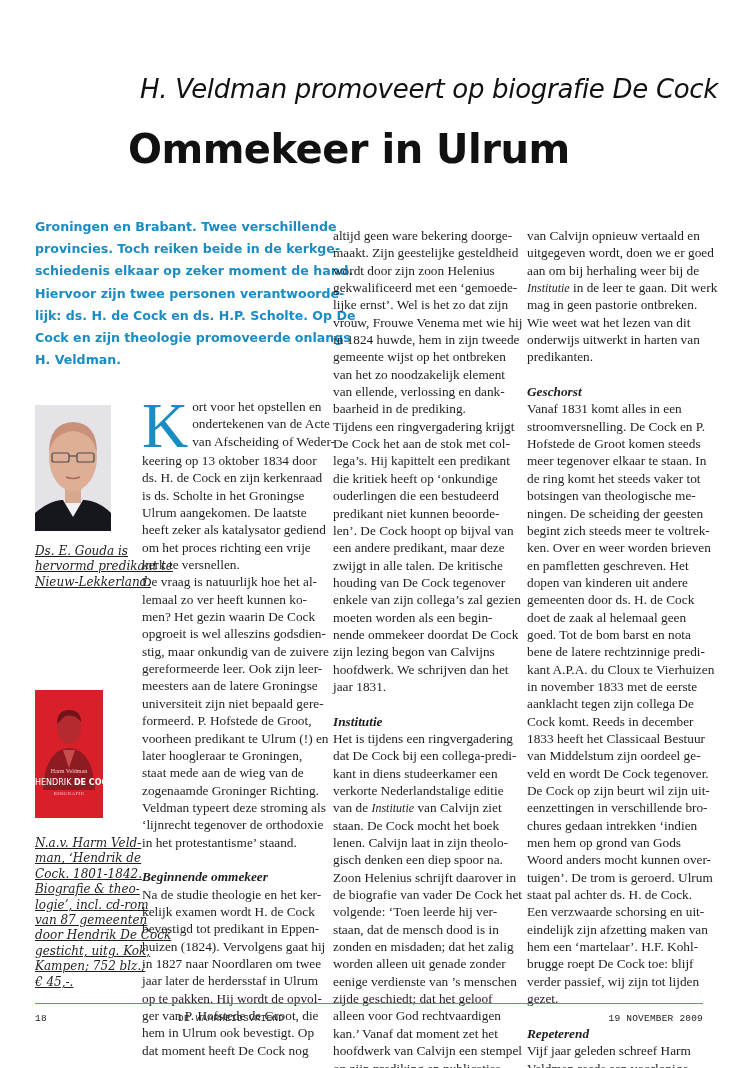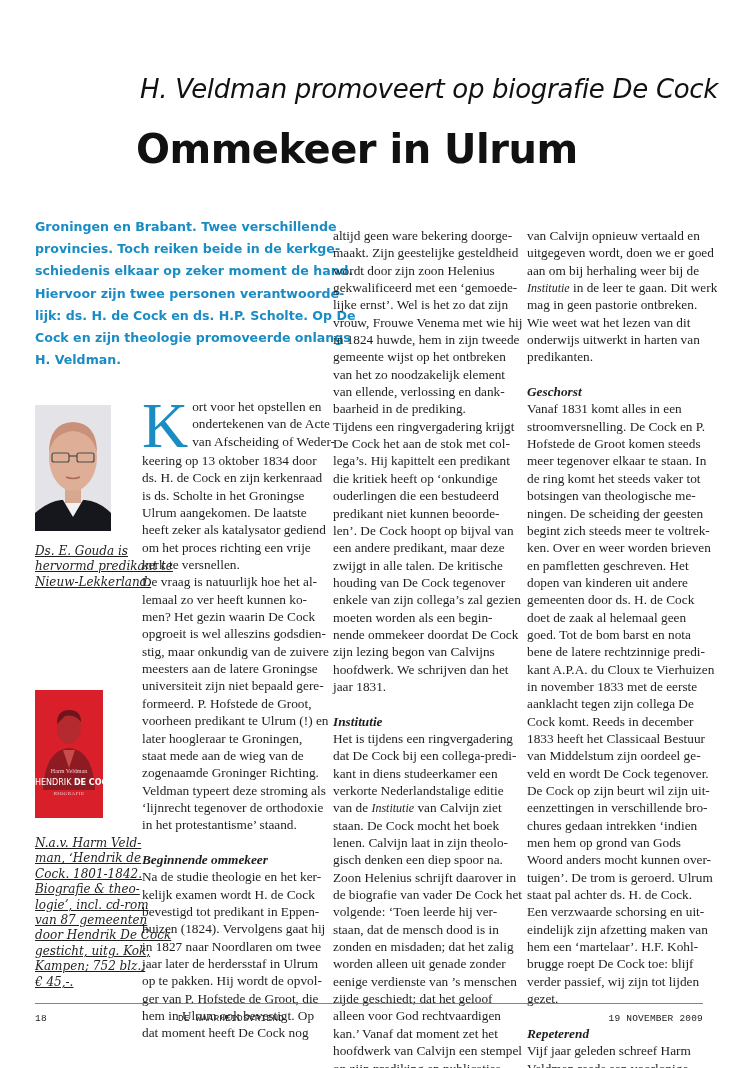--- a/index.html
+++ b/index.html
@@ -1,19 +1,19 @@
 <!DOCTYPE html>
 <html><head>
   <meta charset="utf-8">
   <style>
     html, body { margin: 0; padding: 0; background: #ffffff; }
     body { width: 738px; height: 1068px; position: relative; overflow: hidden; color: #1e1e1e; }
     .abs { position: absolute; }
     .subtitle { left: 140px; top: 74px; font-family: "DejaVu Sans", sans-serif; font-style: italic; font-size: 26px; letter-spacing: -0.3px; color: #111; white-space: nowrap; }
-    .title { left: 136px; top: 126px; font-family: "DejaVu Sans", sans-serif; font-weight: bold; font-size: 40px; letter-spacing: -0.5px; color: #111; white-space: nowrap; }
+    .title { left: 128px; top: 126px; font-family: "DejaVu Sans", sans-serif; font-weight: bold; font-size: 40px; letter-spacing: -0.5px; color: #111; white-space: nowrap; }
     .lead { left: 35px; top: 216px; width: 285px; font-family: "DejaVu Sans", sans-serif; font-weight: bold; font-size: 12.6px; line-height: 22.2px; color: #1a8cc4; }
     .lead span { display: block; white-space: nowrap; }
     .col { font-family: "Liberation Serif", serif; font-size: 13.3px; line-height: 17.35px; color: #1e1e1e; }
     .col .ln { display: block; white-space: nowrap; height: 17.35px; }
     .col .hd { font-weight: bold; font-style: italic; }
     .col .gap { display: block; height: 17.35px; }
     .col1 { left: 142px; top: 398px; width: 182px; }
     .col2 { left: 333px; top: 227px; width: 186px; }
     .col3 { left: 527px; top: 227px; width: 190px; }
     .dropcap { float: left; font-family: "Liberation Serif", serif; font-size: 64px; line-height: 52px; color: #1a8cc4; margin: 2px 4px 0 0; height: 52px; }
@@ -106,20 +106,21 @@
       <span class="ln">is ds. Scholte in het Groningse</span>
       <span class="ln">Ulrum aangekomen. De laatste</span>
       <span class="ln">heeft zeker als katalysator gediend</span>
       <span class="ln">om het proces richting een vrije</span>
       <span class="ln">kerk te versnellen.</span>
       <span class="ln">De vraag is natuurlijk hoe het al-</span>
       <span class="ln">lemaal zo ver heeft kunnen ko-</span>
       <span class="ln">men? Het gezin waarin De Cock</span>
       <span class="ln">opgroeit is wel alleszins godsdien-</span>
       <span class="ln">stig, maar onkundig van de zuivere</span>
+      <span class="ln">gereformeerde leer. Ook zijn leer-</span>
       <span class="ln">meesters aan de latere Groningse</span>
       <span class="ln">universiteit zijn niet bepaald gere-</span>
       <span class="ln">formeerd. P. Hofstede de Groot,</span>
       <span class="ln">voorheen predikant te Ulrum (!) en</span>
       <span class="ln">later hoogleraar te Groningen,</span>
       <span class="ln">staat mede aan de wieg van de</span>
       <span class="ln">zogenaamde Groninger Richting.</span>
       <span class="ln">Veldman typeert deze stroming als</span>
       <span class="ln">‘lijnrecht tegenover de orthodoxie</span>
       <span class="ln">in het protestantisme’ staand.</span>

